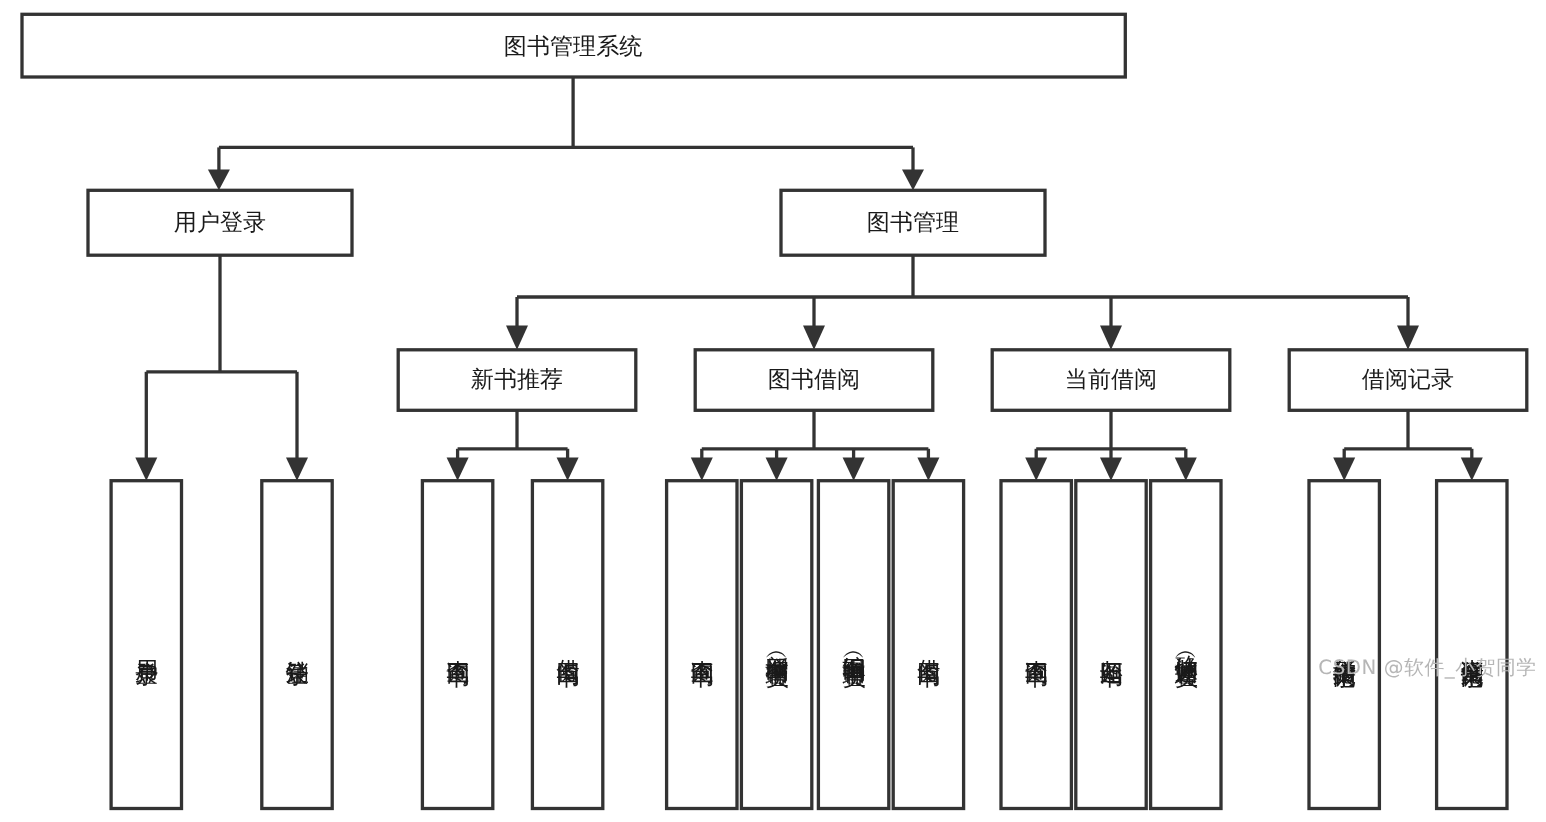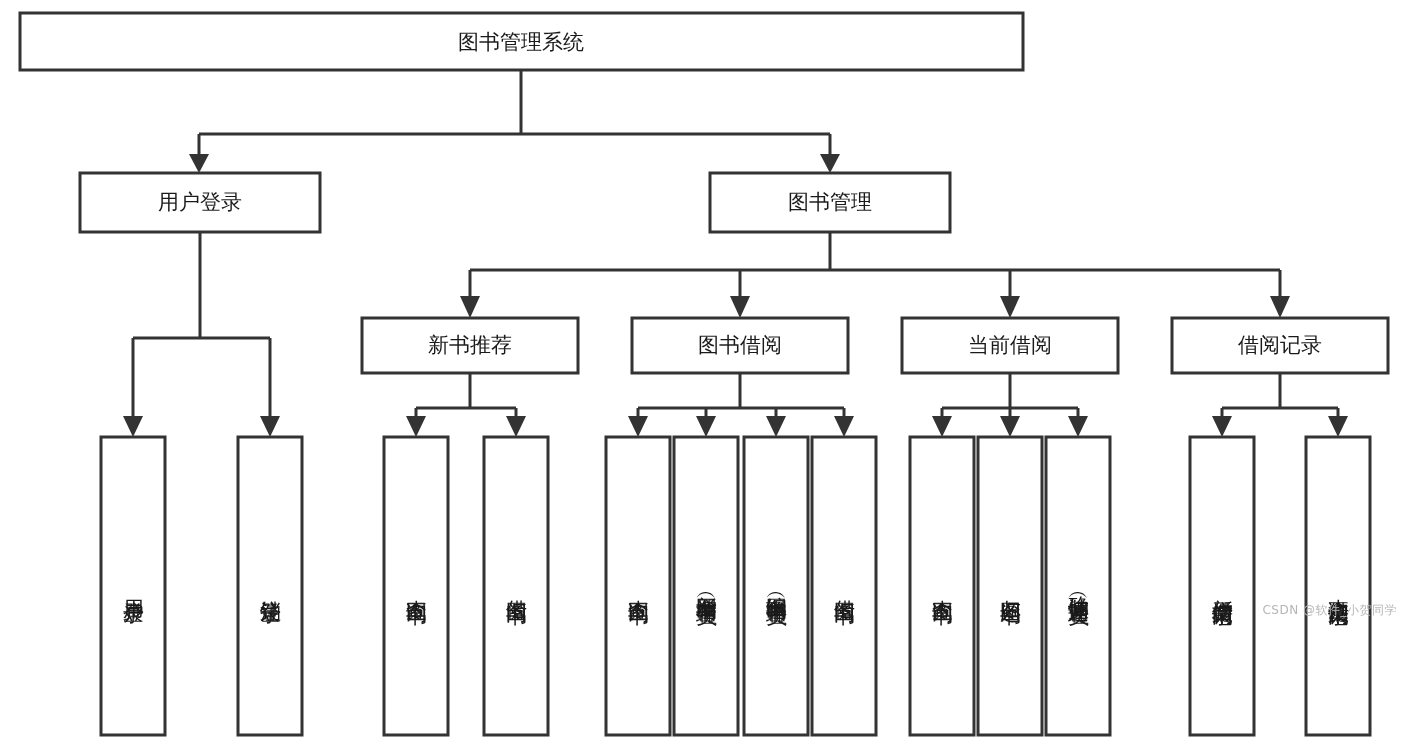--- a/index.html
+++ b/index.html
@@ -65,21 +65,21 @@
     line-height: 1.18;
     color: #1a1a1a;
     letter-spacing: 1.5px;
     white-space: nowrap;
   }
   .watermark {
     position: absolute;
     right: 8px;
     bottom: 6px;
     font-family: "DejaVu Sans", "Liberation Sans", sans-serif;
-    font-size: 12px;
+    font-size: 18px;
     color: #b6b6b6;
     letter-spacing: 0.5px;
     white-space: nowrap;
   }
 </style>
 </head>
 <body>
 
 <div id="diagram-root">
 

